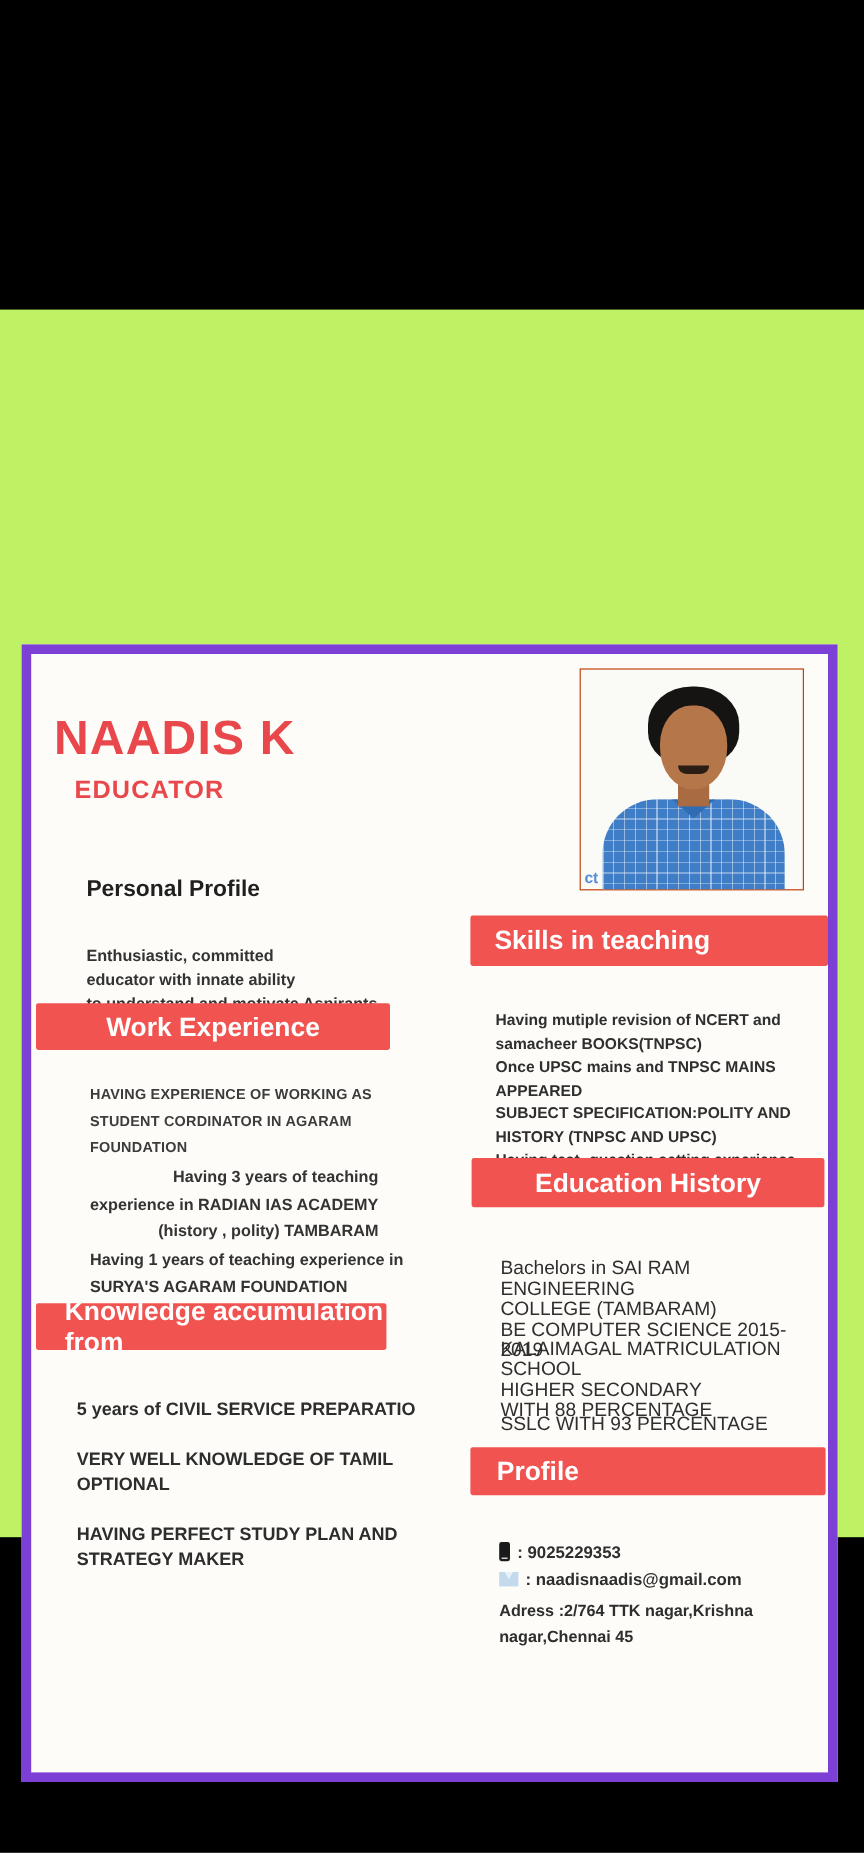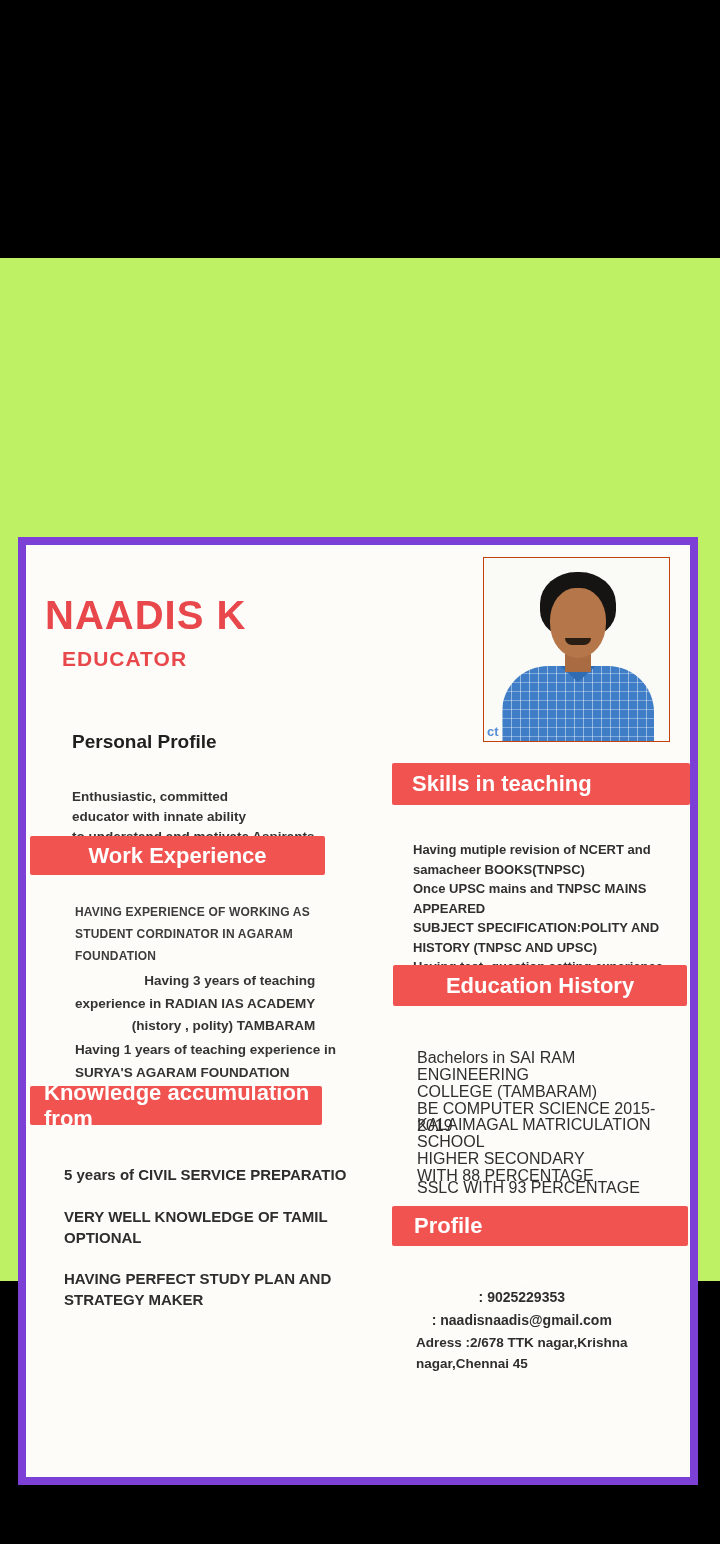--- a/index.html
+++ b/index.html
@@ -39,35 +39,35 @@
   .watermark{position:absolute;left:3px;bottom:2px;font-size:13px;font-weight:700;color:#3a7bd5;opacity:.85;}
   .pp-heading{left:46px;top:186px;font-size:19px;font-weight:800;color:#1f1f1f;}
   .pp-text{left:46px;top:220px;font-size:13.5px;font-weight:600;color:#333;line-height:20px;}
   .banner{background:#f05350;color:#fff;font-size:22px;font-weight:700;border-radius:2px;
     display:flex;align-items:center;}
   .banner.center{justify-content:center;}
   .we-banner{left:4px;top:291px;width:295px;height:39px;}
   .we1{left:49px;top:334px;font-size:12px;font-weight:700;color:#3c3c3c;line-height:22px;letter-spacing:.2px;}
   .we2{left:49px;top:403px;font-size:13.5px;font-weight:700;color:#333;line-height:22.5px;text-align:right;}
   .we3{left:49px;top:472px;font-size:13.5px;font-weight:700;color:#333;line-height:22.5px;}
-  .kn-banner{left:4px;top:541px;width:292px;height:39px;padding-left:14px;box-sizing:border-box;}
+  .kn-banner{left:4px;top:541px;width:292px;height:39px;padding-left:24px;box-sizing:border-box;}
   .kn-item{font-size:15px;font-weight:700;color:#2d2d2d;line-height:21px;}
   .kn1{left:38px;top:597px;}
   .kn2{left:38px;top:639px;}
   .kn3{left:38px;top:701px;}
   .sk-banner{left:366px;top:218px;width:298px;height:42px;padding-left:20px;box-sizing:border-box;}
   .sk-text{left:387px;top:273px;font-size:13px;font-weight:600;color:#2f2f2f;line-height:19.5px;}
   .ed-banner{left:367px;top:420px;width:294px;height:41px;}
   .ed-item{font-size:16px;font-weight:400;color:#2f2f2f;line-height:17px;}
   .ed1{left:391px;top:482px;}
   .ed2{left:391px;top:549px;}
   .ed3{left:391px;top:612px;}
   .ct-banner{left:366px;top:661px;width:296px;height:40px;padding-left:22px;box-sizing:border-box;}
   .contact{left:390px;top:738px;display:flex;flex-direction:column;gap:3px;}
-  .c-row{display:flex;align-items:center;gap:6px;font-size:14px;font-weight:600;color:#2e2e2e;height:20px;flex-direction:column;}
+  .c-row{display:flex;align-items:center;gap:6px;font-size:14px;font-weight:600;color:#2e2e2e;height:20px;}
   .phone-glyph{width:9px;height:16px;background:#1a1a1a;border-radius:2px;position:relative;}
   .phone-glyph::after{content:"";position:absolute;left:2px;bottom:2px;width:5px;height:1.5px;background:#fff;}
   .mail-glyph{width:16px;height:12px;background:#c3d9ec;position:relative;overflow:hidden;}
   .mail-glyph::after{content:"";position:absolute;left:1px;top:-6px;width:14px;height:12px;
     background:#e9f2f9;transform:rotate(0deg);clip-path:polygon(0 0,100% 0,50% 100%);}
   .address{font-size:13.5px;font-weight:600;color:#2e2e2e;line-height:21px;margin-top:3px;}
 </style>
 </head>
 <body>
 
@@ -133,18 +133,18 @@
 
     <div class="abs contact">
       <div class="c-row">
         <span class="phone-glyph"></span>
         <span>: 9025229353</span>
       </div>
       <div class="c-row">
         <span class="mail-glyph"></span>
         <span>: naadisnaadis@gmail.com</span>
       </div>
-      <div class="address pre">Adress :2/678 TTK nagar,Krishna
+      <div class="address pre">Adress :2/764 TTK nagar,Krishna
 nagar,Chennai 45</div>
     </div>
 
   </div>
 </div>
 
 </body></html>

